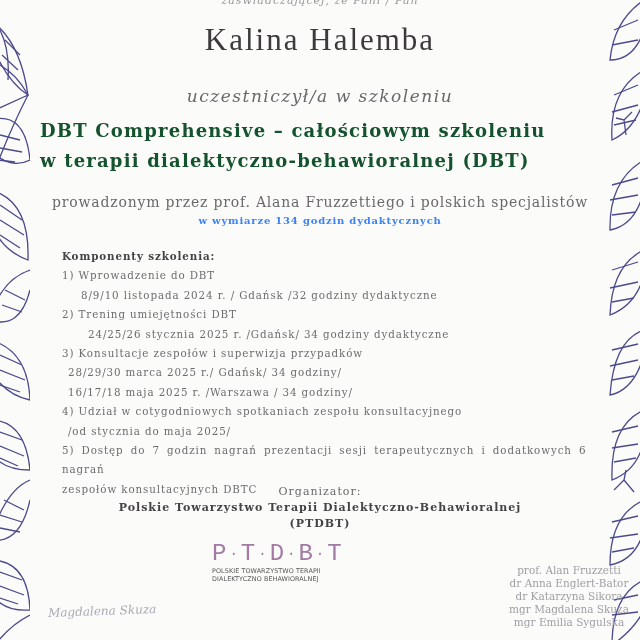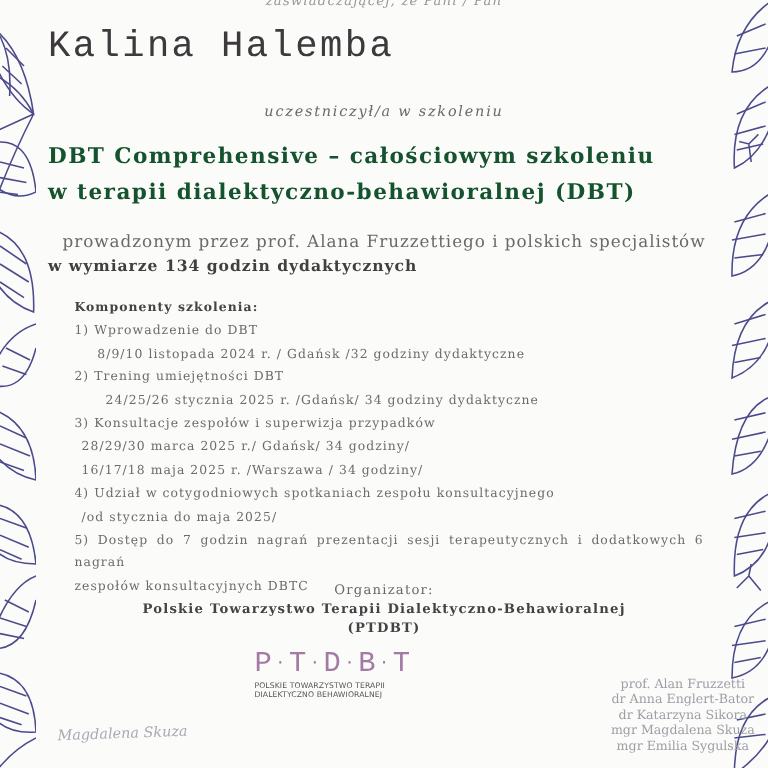--- a/index.html
+++ b/index.html
@@ -16,39 +16,39 @@
   .border-right { right:0; width:36px; }
   .border-left svg, .border-right svg { display:block; }
 
   .page { position:absolute; left:40px; right:40px; top:0; bottom:0; }
 
   .top-cut {
     position:absolute; top:-6px; left:0; right:0; text-align:center;
     font-size:11px; font-style:italic; color:#9a979a; letter-spacing:1px;
   }
   .name {
-    position:absolute; top:22px; left:0; right:0; text-align:left;
+    position:absolute; top:22px; left:0; right:0; text-align:center;
     font-size:31px; letter-spacing:2px; color:#3d3a3d;
-    font-family:Liberation Mono, monospace;
+    font-family:Liberation Serif, serif;
   }
   .participated {
     position:absolute; top:86px; left:0; right:0; text-align:center;
-    font-size:12px; font-style:italic; letter-spacing:1.5px; color:#6a676a;
+    font-size:17px; font-style:italic; letter-spacing:1.5px; color:#6a676a;
   }
   .title {
     position:absolute; top:116px; left:0; right:0; text-align:left;
     font-size:18px; font-weight:bold; letter-spacing:1.2px; line-height:30px; color:#14532d;
   }
   .led {
     position:absolute; top:194px; left:0; right:0; text-align:center;
     font-size:14px; letter-spacing:0.8px; color:#6b686b;
   }
   .hours {
-    position:absolute; top:215px; left:0; right:0; 
-    font-size:13px; font-weight:bold; letter-spacing:0.8px; color:#404040;
+    position:absolute; top:215px; left:0; right:0; text-align:center;
+    font-size:10px; font-weight:bold; letter-spacing:0.8px; color:#3b82f6;
   }
   .components {
     position:absolute; top:247px; left:22px; right:4px;
     font-size:10.3px; letter-spacing:0.9px; color:#6e6b6e; line-height:19.4px;
   }
   .components .head { font-weight:bold; color:#454245; }
   .components .ind1 { padding-left:19px; }
   .components .ind2 { padding-left:26px; }
   .components .ind3 { padding-left:6px; }
   .components .wide { word-spacing:3px; }

